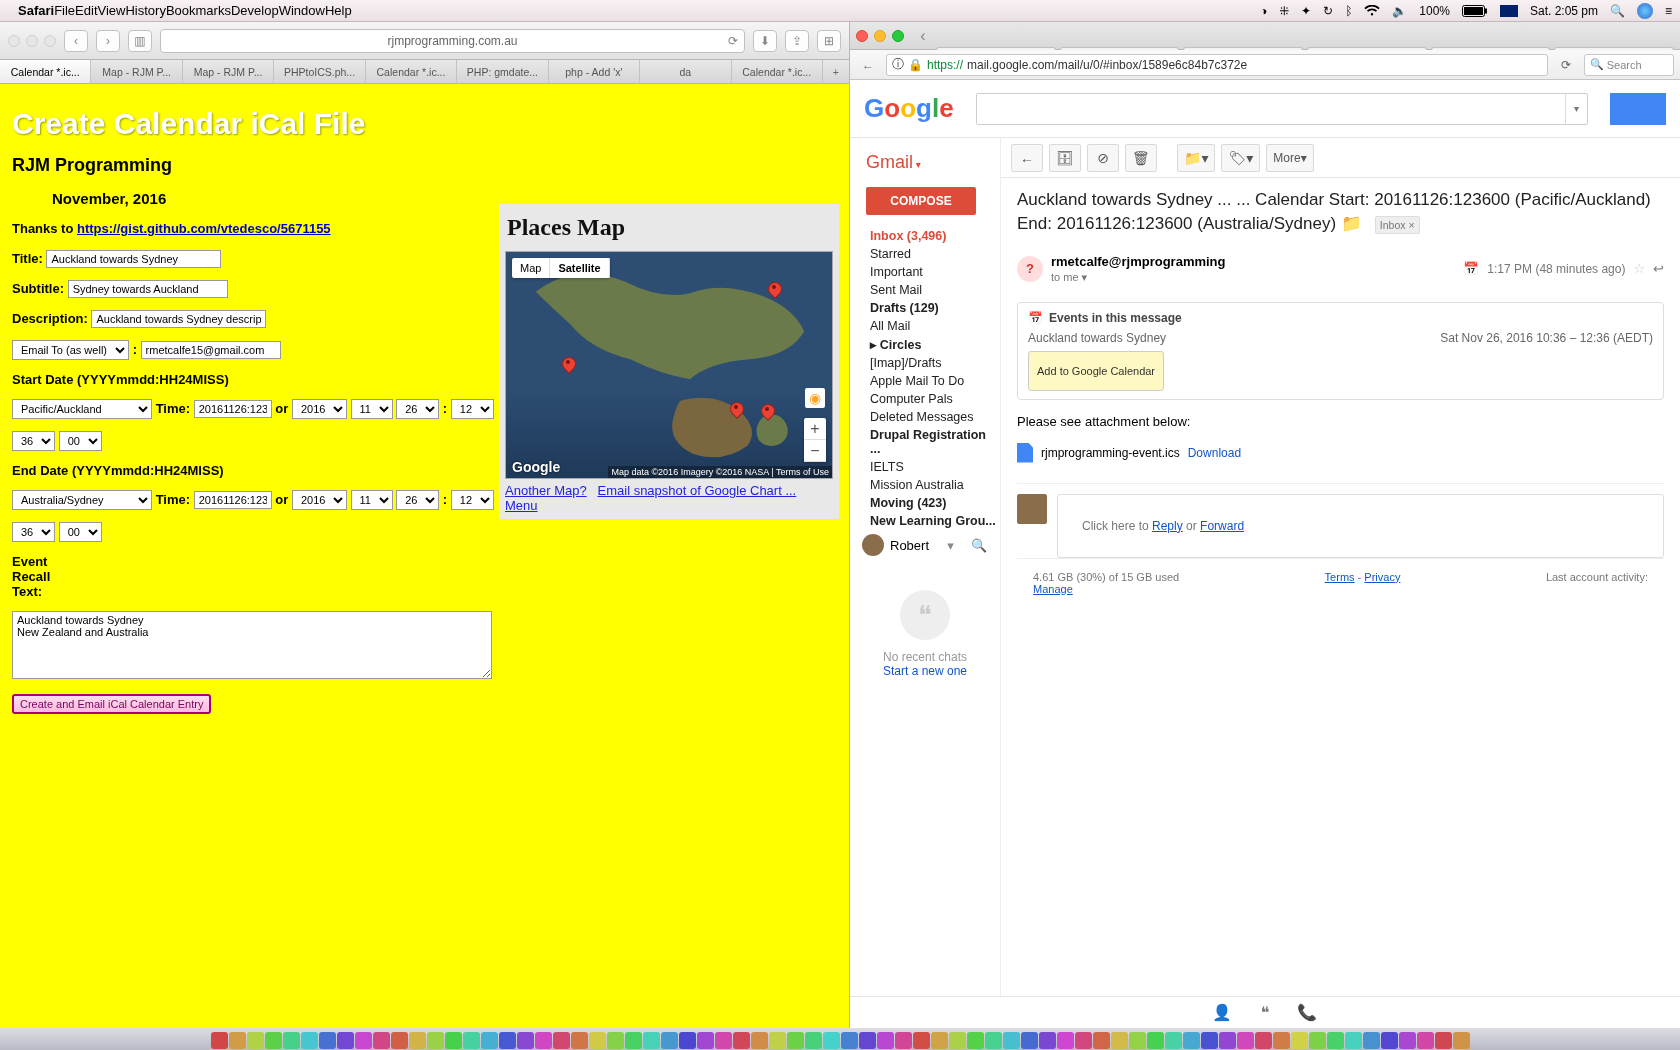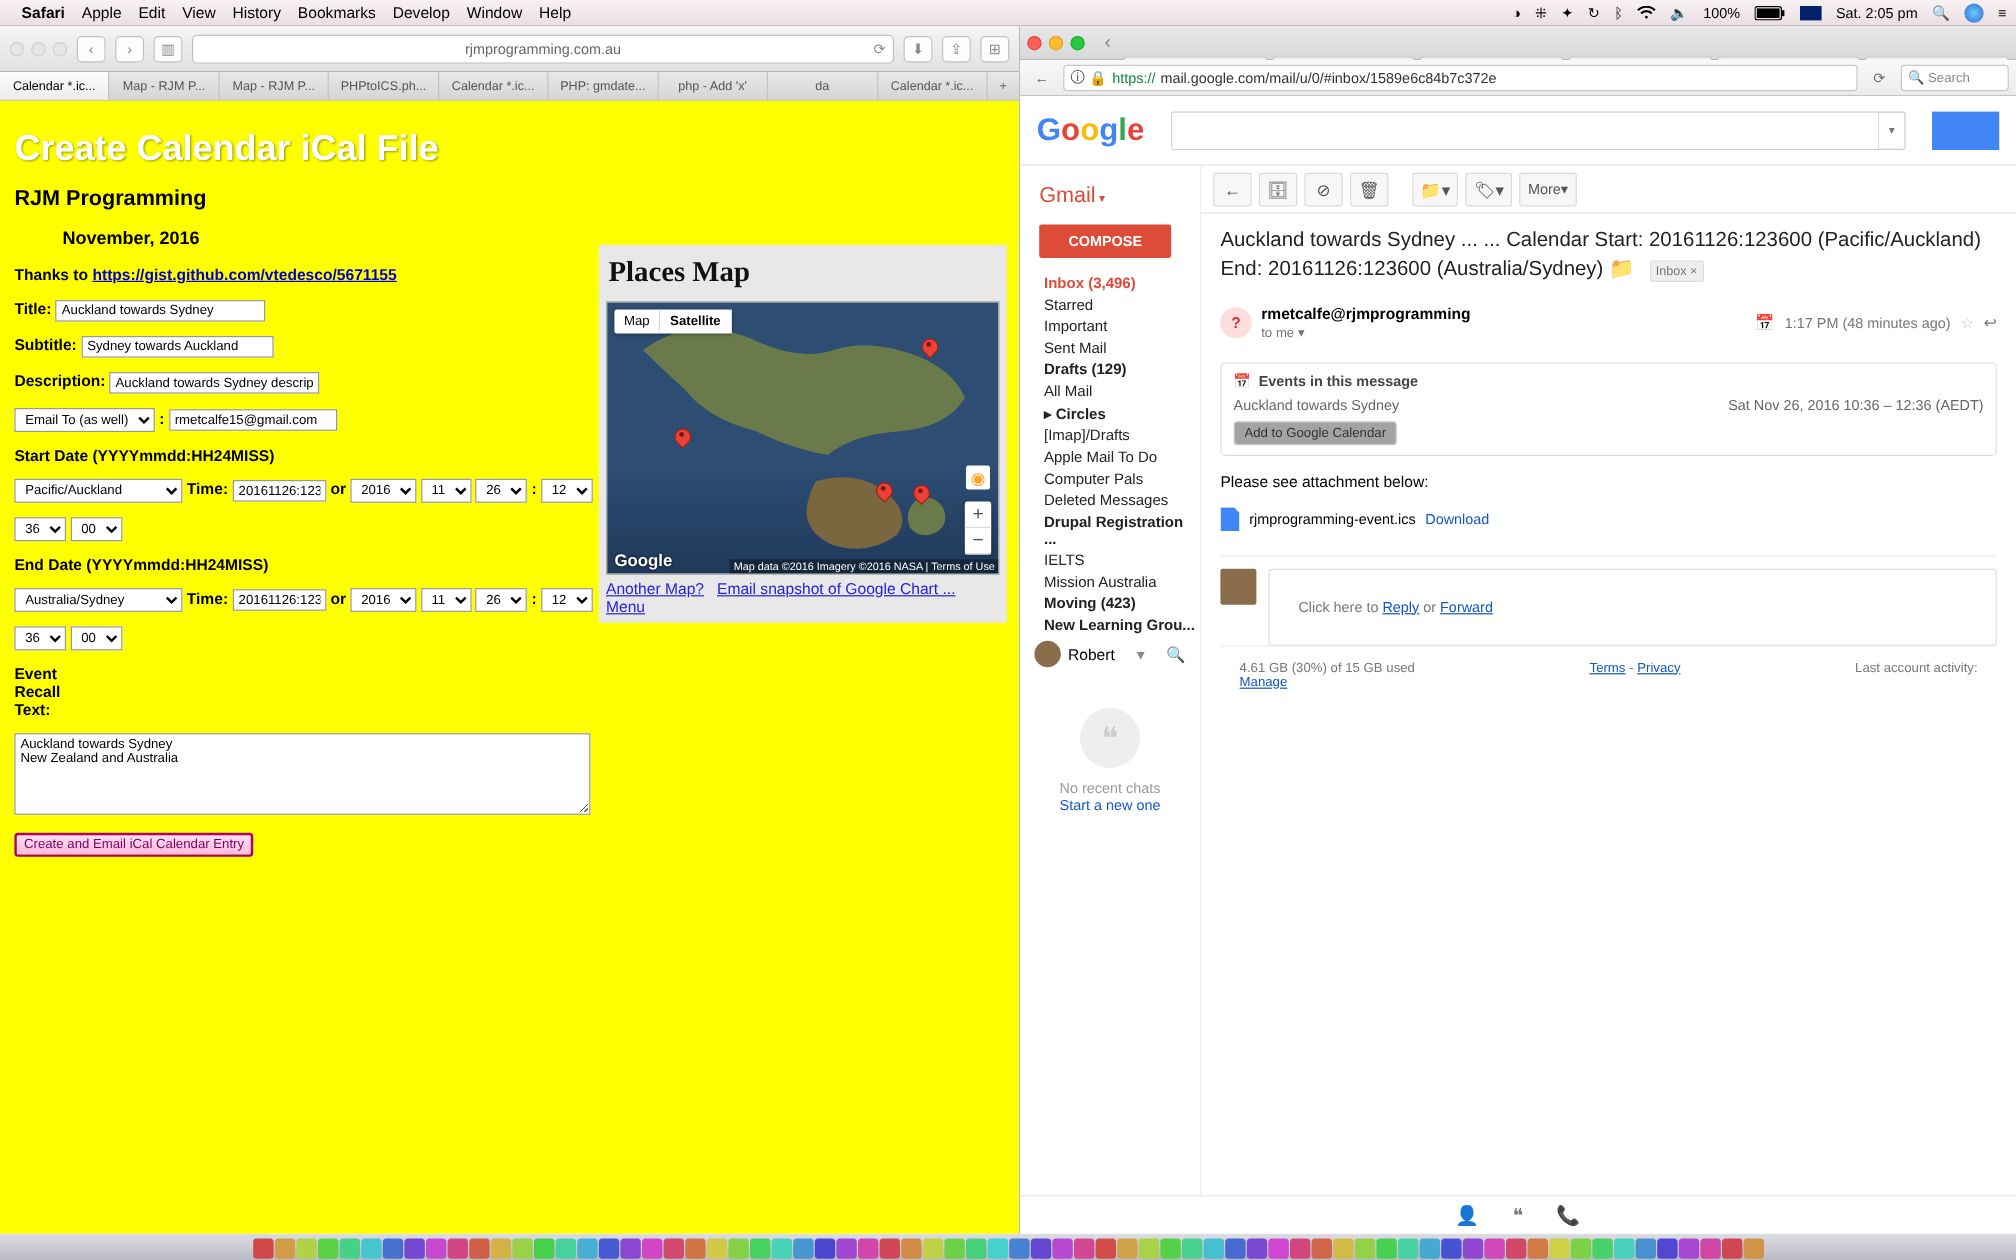--- a/index.html
+++ b/index.html
@@ -1,21 +1,21 @@
 <!DOCTYPE html>
 <html><head>
 <meta charset="utf-8">
 <style>
 * { margin: 0; padding: 0; box-sizing: border-box; font-family: -apple-system, "Helvetica Neue", Arial, sans-serif; }
 html, body { width: 1680px; height: 1050px; overflow: hidden; background: #ddd; }
 
 
 .menubar { height: 22px; background: linear-gradient(#f8f1f3, #e9dfe4); display: flex; align-items: center; font-size: 13px; padding: 0 8px; border-bottom: 1px solid #c0b8bb; }
 .menubar .apple { font-size: 15px; margin-right: 10px; }
-.menubar .mitem { margin-right: 14px; }
+.menubar .mitem { margin-right: 0; }
 .menubar .mitem.bold { font-weight: bold; }
 .menubar .right { margin-left: auto; display: flex; align-items: center; gap: 12px; font-size: 12px; }
 .menubar .right span { display: inline-flex; align-items: center; }
 
 
 .desktop { display: flex; height: 1006px; }
 
 
 .safari { width: 850px; background: #fff; display: flex; flex-direction: column; border-right: 1px solid #b8b8b8; }
 .safari-toolbar { height: 38px; background: linear-gradient(#f5f5f5,#e1e1e1); border-bottom: 1px solid #b5b5b5; display: flex; align-items: center; padding: 0 8px; gap: 8px; }
@@ -108,21 +108,21 @@
 .gtool .more { font-size: 12px; color: #555; }
 
 .gcontent { flex: 1; padding: 10px 16px; overflow: auto; font-size: 13px; }
 .gcontent .subj { font-size: 17px; color: #222; margin-bottom: 10px; line-height: 1.4; }
 .gcontent .inboxtag { display: inline-block; background: #eee; border: 1px solid #ddd; border-radius: 2px; font-size: 10.5px; padding: 1px 4px; color: #777; margin-left: 8px; }
 .gcontent .fromrow { display: flex; align-items: center; gap: 8px; padding: 8px 0; border-bottom: 0; }
 .gcontent .fromrow .qm { width: 26px; height: 26px; border-radius: 50%; background: #fdd; color: #c33; font-weight: bold; display: flex; align-items: center; justify-content: center; }
 .gcontent .eventbox { border: 1px solid #ddd; border-radius: 4px; padding: 8px 10px; margin: 10px 0; font-size: 12px; }
 .gcontent .eventbox .eh { font-weight: bold; color: #444; margin-bottom: 6px; display: flex; align-items: center; gap: 6px; }
 .gcontent .eventbox .erow { display: flex; justify-content: space-between; color: #666; margin-bottom: 6px; }
-.gcontent .eventbox button { border: 1px solid #ccc; background: #a3a3a3; padding: 3px 8px; border-radius: 3px; font-size: 11px; color: #333; }
+.gcontent .eventbox button { border: 1px solid #ccc; background: #fef9c3; padding: 13px 8px; border-radius: 3px; font-size: 11px; color: #333; }
 .gcontent .attach { display: flex; align-items: center; gap: 8px; margin: 10px 0 20px; font-size: 12px; }
 .gcontent .attach .aicon { width: 16px; height: 20px; background: #4285f4; clip-path: polygon(0 0,70% 0,100% 25%,100% 100%,0 100%); }
 .gcontent .reply { display: flex; gap: 10px; border-top: 1px solid #eee; padding-top: 10px; color: #777; font-size: 12px; }
 .gcontent .reply .rav { width: 30px; height: 30px; background: #8a6d4a; border-radius: 2px; }
 .gcontent .reply a { color: #15c; text-decoration: underline; }
 .gcontent .replybox { flex: 1; border: 1px solid #ddd; border-radius: 3px; padding: 24px; min-height: 40px; }
 
 .gfoot { display: flex; justify-content: space-between; font-size: 11px; color: #777; padding: 12px 16px; border-top: 1px solid #eee; }
 .gfoot a { color: #15c; text-decoration: underline; }
 
@@ -133,21 +133,21 @@
 .dock .di { width: 17px; height: 17px; border-radius: 3px; }
 
 svg { display: block; }
 </style>
 </head>
 <body>
 
 <div class="menubar">
   <span class="apple"></span>
   <span class="mitem bold">Safari</span>
-  <span class="mitem">Apple</span>
+  <span class="mitem">File</span>
   <span class="mitem">Edit</span>
   <span class="mitem">View</span>
   <span class="mitem">History</span>
   <span class="mitem">Bookmarks</span>
   <span class="mitem">Develop</span>
   <span class="mitem">Window</span>
   <span class="mitem">Help</span>
   <div class="right">
     <span>◑</span>
     <span>⁜</span>

